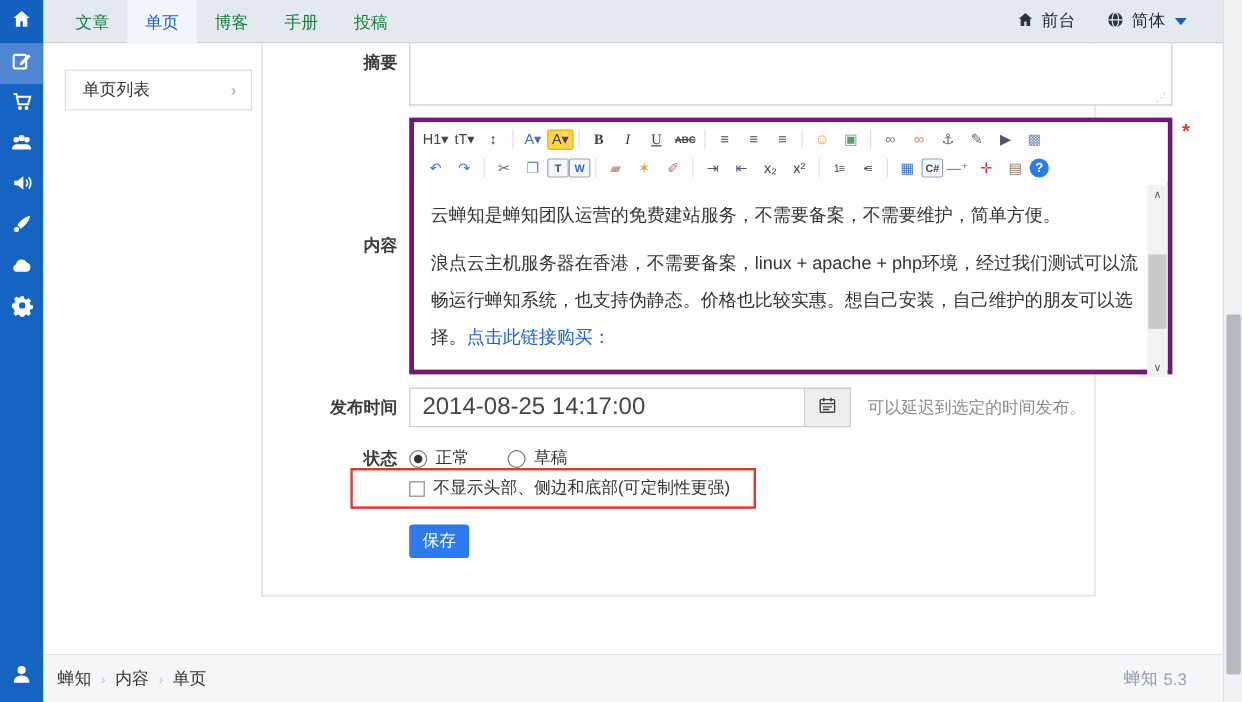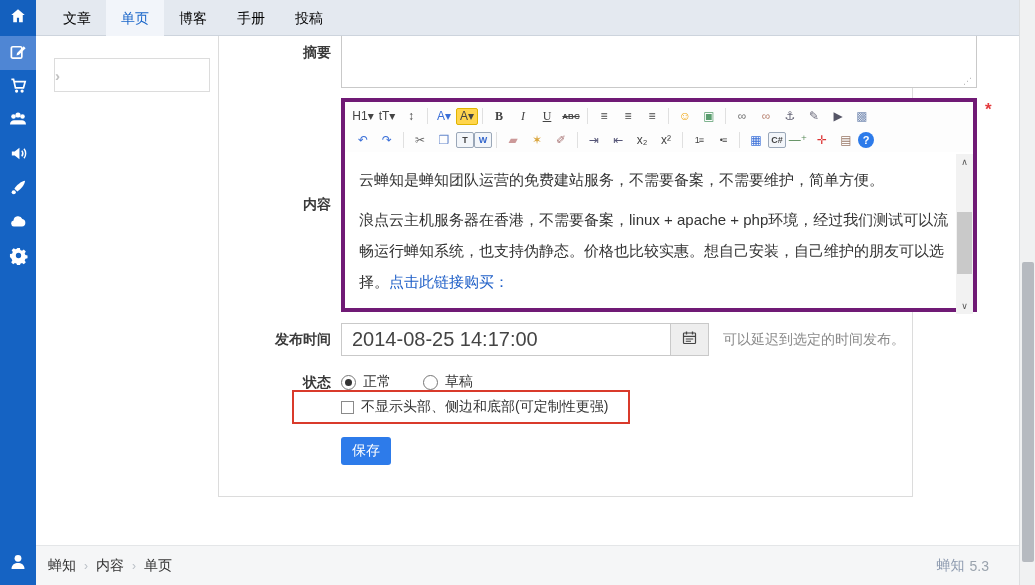--- a/index.html
+++ b/index.html
@@ -2,21 +2,21 @@
 <html><head>
 <meta charset="utf-8">
 <style>
   * { margin:0; padding:0; box-sizing:border-box; }
   html,body { width:1035px; height:585px; font-family:"Liberation Sans","DejaVu Sans",sans-serif; background:#fff; overflow:hidden; }
 
   
   #topbar { position:absolute; left:0; top:0; width:1019px; height:36px; background:#e4e9f0; border-bottom:1px solid #cdd4dd; z-index:5; }
   #home-btn { position:absolute; left:0; top:0; width:36px; height:36px; background:#1460be; display:flex; align-items:center; justify-content:center; cursor:pointer; }
   #tabs { position:absolute; left:48px; top:0; height:36px; display:flex; }
-  .tab { height:36px; line-height:36px; padding:0 15px; font-size:14px; color:#000000; cursor:pointer; }
+  .tab { height:36px; line-height:36px; padding:0 15px; font-size:14px; color:#15803d; cursor:pointer; }
   .tab.active { background:#f2f5fa; color:#1a66c9; }
   #topbar-right { position:absolute; right:30px; top:0; height:36px; display:flex; align-items:center; gap:26px; }
   .top-link { display:flex; align-items:center; gap:6px; font-size:14px; color:#222c38; cursor:pointer; }
   .caret { display:inline-block; width:0; height:0; border-left:5px solid transparent; border-right:5px solid transparent; border-top:6px solid #1f5bb0; margin-left:2px; }
 
   
   #sidebar { position:absolute; left:0; top:36px; width:36px; height:549px; background:#1563c3; z-index:6; }
   .side-item { width:36px; height:34px; display:flex; align-items:center; justify-content:center; cursor:pointer; }
   .side-item.active { background:#4f86d4; }
   #profile-item { position:absolute; left:0; bottom:4px; width:36px; height:34px; display:flex; align-items:center; justify-content:center; cursor:pointer; }
@@ -103,20 +103,41 @@
         </svg>
     </span>
   </div>
   <div id="tabs">
       <div class="tab">文章</div>
       <div class="tab active">单页</div>
       <div class="tab">博客</div>
       <div class="tab">手册</div>
       <div class="tab">投稿</div>
     </div>
+  <div id="topbar-right">
+    <div class="top-link">
+      <span>
+        <svg width="15" height="15" viewBox="0 0 20 20">
+            <path fill="#2b3440" d="M10 2.5 2.5 9h2.2v8h4.1v-5h2.4v5h4.1V9h2.2Z"></path>
+          </svg>
+      </span>
+      <span>前台</span>
+    </div>
+    <div class="top-link">
+      <span>
+        <svg width="15" height="15" viewBox="0 0 20 20">
+          <circle cx="10" cy="10" r="8" fill="#2b3440"></circle>
+          <ellipse cx="10" cy="10" rx="3.6" ry="8" fill="none" stroke="#e4e9f0" stroke-width="1.3"></ellipse>
+          <line x1="2" y1="10" x2="18" y2="10" stroke="#e4e9f0" stroke-width="1.3"></line>
+        </svg>
+      </span>
+      <span>简体</span>
+      <span class="caret"></span>
+    </div>
+  </div>
 </div>
 
 <div id="sidebar">
   <div id="side-items">
       <div class="side-item active">
         <span><svg width="19" height="19" viewBox="0 0 20 20">
             <rect x="2.5" y="5" width="11" height="12" rx="1.5" fill="none" stroke="#fff" stroke-width="1.8"></rect>
             <path fill="#fff" d="m8.5 11.5 7-7 2 2-7 7-2.6.6z"></path>
           </svg></span>
       </div>
@@ -162,20 +183,21 @@
     <span>
       <svg width="20" height="20" viewBox="0 0 20 20">
           <circle cx="10" cy="6.3" r="3.4" fill="#fff"></circle>
           <path fill="#fff" d="M3.5 17c0-4.4 3.4-6 6.5-6s6.5 1.6 6.5 6Z"></path>
         </svg>
     </span>
   </div>
 </div>
 
 <div id="list-box">
+  <span class="lbl">单页列表</span>
   <span class="chev">›</span>
 </div>
 
 <div id="panel">
   <div class="flabel" style="top:8px;">摘要</div>
   <textarea id="summary-ta" style=""></textarea>
   <span class="grip">⋰</span>
 
   <div class="flabel" style="top:160px;">内容</div>
 

